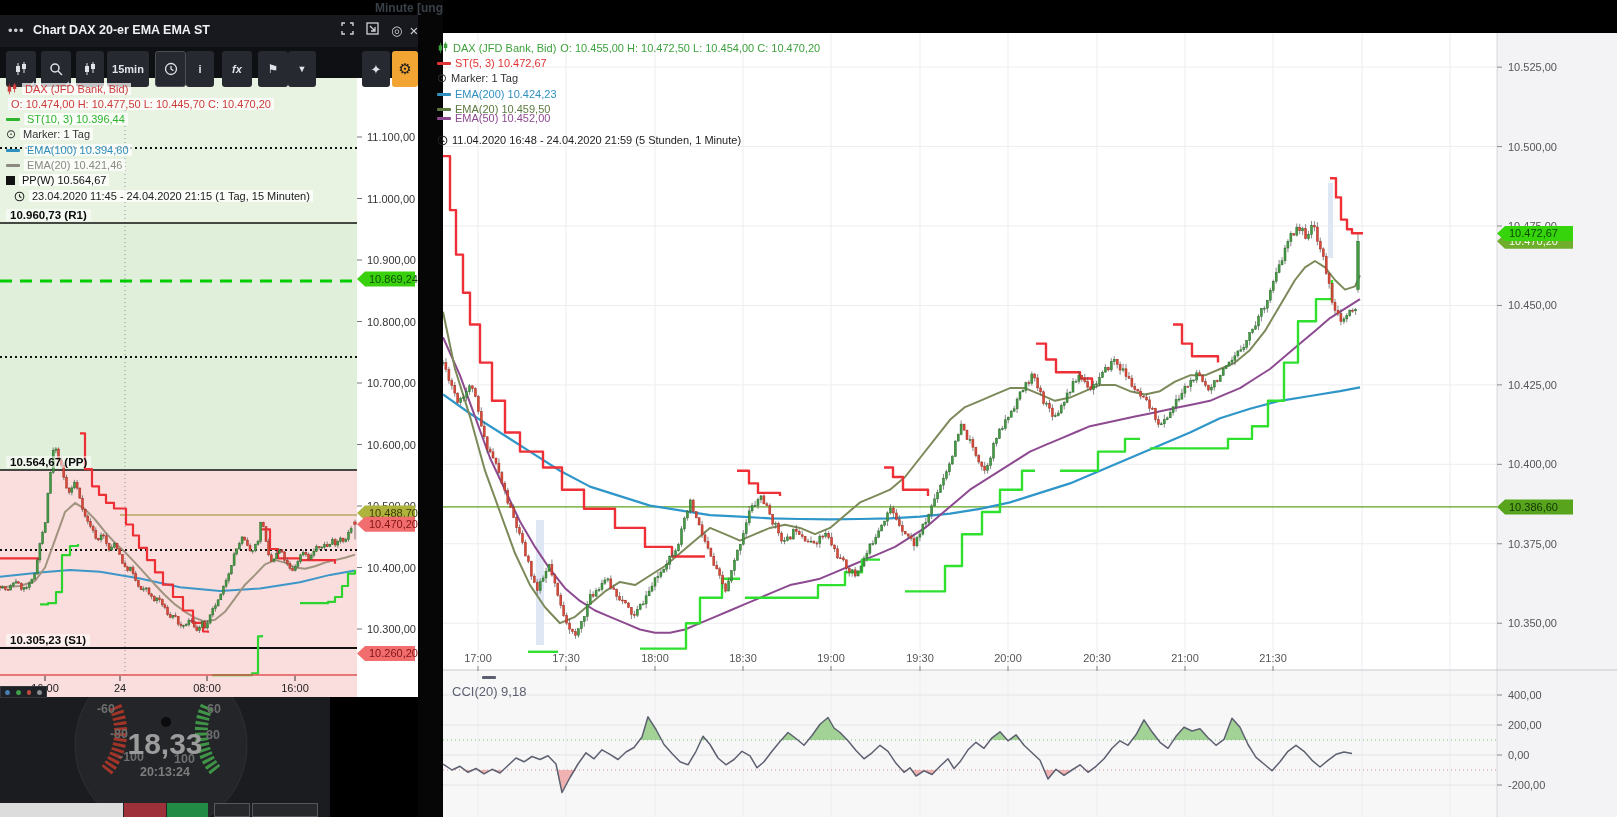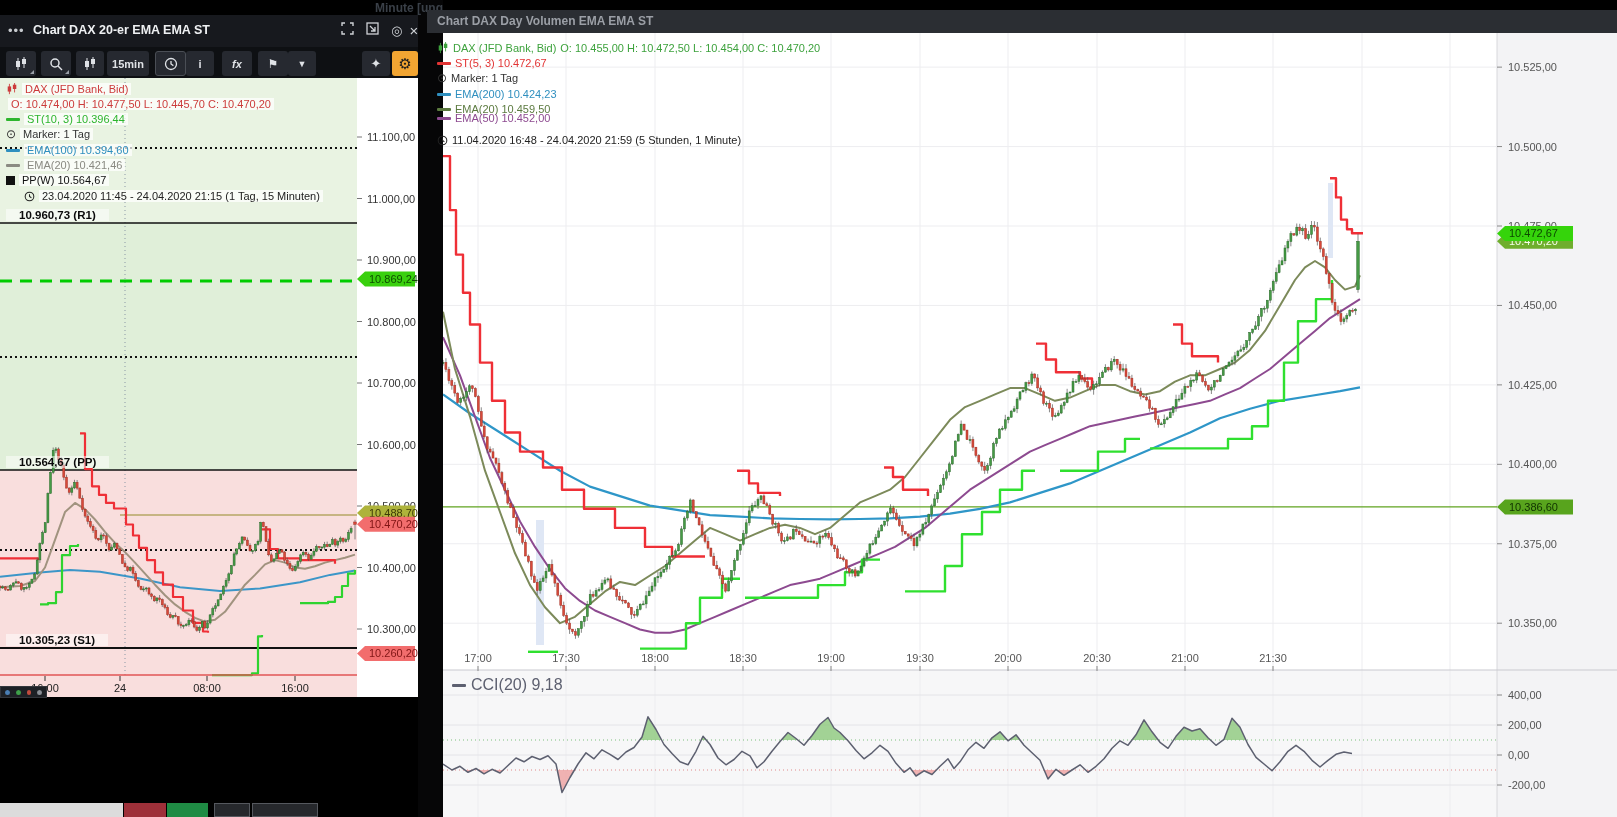--- a/index.html
+++ b/index.html
@@ -12,53 +12,53 @@
   .bg-title{position:absolute;left:375px;top:1px;z-index:2;font:bold 12px "Liberation Sans",sans-serif;
             color:#3a4048;white-space:nowrap;}
   .separator{position:absolute;left:418px;top:0;width:25px;height:817px;background:#060607;z-index:2;}
 
   
   .lw-titlebar{position:absolute;left:0;top:15px;width:418px;height:32px;background:#17191e;z-index:3;}
   .lw-title{position:absolute;left:33px;top:8px;font-size:12.5px;font-weight:bold;color:#eef0f2;}
   .menu-dots{position:absolute;left:8px;top:8px;color:#c7cace;font-size:13px;letter-spacing:1px;}
   .wc{position:absolute;top:7px;width:18px;height:18px;color:#cfd2d6;text-align:center;line-height:18px;font-size:13px;}
   .lw-toolbar{position:absolute;left:0;top:47px;width:418px;height:31px;background:#0e1013;z-index:3;}
-  .tbtn{position:absolute;top:4px;height:25px;background:#262930;border-radius:3px;color:#dfe2e6;
+  .tbtn{position:absolute;top:4px;height:36px;background:#262930;border-radius:3px;color:#dfe2e6;
         display:flex;align-items:center;justify-content:center;font-size:11px;}
   .tbtn.sel{border:1px solid #4a4e55;}
   .tbtn.orange{background:#f2a532;color:#1c1c1c;}
   .corner-tri{position:absolute;right:2px;bottom:2px;width:0;height:0;border-left:4px solid transparent;border-bottom:4px solid #9aa0a8;}
 
   
   .lrow{position:absolute;display:flex;gap:4px;align-items:center;height:14px;font-size:11px;z-index:4;white-space:nowrap;}
   .chip{background:rgba(255,255,255,.72);padding:0 3px;}
   .sw{display:inline-block;width:14px;height:3px;border-radius:1px;}
   .sq{display:inline-block;width:9px;height:9px;background:#111;}
   .mk{font-size:12px;color:#333;line-height:10px;}
 
   .pivot{position:absolute;z-index:4;font-weight:bold;font-size:11.5px;color:#0b0b0b;
-         background:rgba(255,255,255,.5);padding:0 13px;}
+         background:rgba(255,255,255,.5);padding:0 4px;}
 
   .minibar{position:absolute;left:0;top:686px;width:47px;height:12px;background:#1d2025;border:1px solid #33363c;
            z-index:4;display:flex;align-items:center;gap:6px;padding:0 4px;}
   .dot{width:5px;height:5px;border-radius:50%;}
 
   .gauge-panel{position:absolute;left:0;top:697px;width:330px;height:120px;background:#1a1c20;overflow:hidden;z-index:3;}
   .glabel{position:absolute;font-weight:bold;font-size:12.5px;color:#6e6e6e;z-index:2;}
   .gvalue{position:absolute;left:0;top:30px;width:330px;text-align:center;font-weight:bold;font-size:30px;color:#9c9c9c;z-index:2;}
   .gtime{position:absolute;left:0;top:68px;width:330px;text-align:center;font-weight:bold;font-size:12.5px;color:#7d7d7d;z-index:2;}
 
   .bottomrow{position:absolute;left:0;top:803px;height:14px;z-index:5;width:418px;}
   .br{position:absolute;top:0;height:14px;}
 
   
   .rw-titlebar{position:absolute;left:427px;top:10px;width:1190px;height:23px;background:#2b2e33;z-index:3;}
   .rw-title{position:absolute;left:10px;top:4px;font-size:12px;font-weight:bold;color:#9b9fa6;}
   .cci-legend{position:absolute;left:452px;top:676px;z-index:4;display:flex;gap:5px;align-items:center;
-              font-size:16px;color:#5d6070;}
+              font-size:13px;color:#5d6070;flex-direction:column;}
 </style>
 </head>
 <body>
 
 <div class="screen">
 
   <svg id="chart-layer" width="1617" height="817">
       <defs>
         <clipPath id="clipL">
           <rect x="0" y="78" width="357" height="619"></rect>
@@ -1269,51 +1269,64 @@
     <span class="chip" style="color:#2f8fbf">EMA(100)  10.394,60</span>
   </div>
   <div class="lrow" style="left:6px;top:158px">
     <span class="sw" style="background:#8a8a82"></span>
     <span class="chip" style="color:#8a8a82">EMA(20)  10.421,46</span>
   </div>
   <div class="lrow" style="left:6px;top:173px">
     <span class="sq"></span>
     <span class="chip" style="color:#111">PP(W)  10.564,67</span>
   </div>
-  <div class="lrow" style="left:24px;top:189px">
+  <div class="lrow" style="left:14px;top:189px">
     <svg width="11" height="11" viewBox="0 0 14 14">
         <circle cx="7" cy="7" r="5.5" fill="none" stroke="#222" stroke-width="1.3"></circle>
         <path d="M7 4v3l2.4 1.6" fill="none" stroke="#222" stroke-width="1.3"></path>
       </svg>
     <span class="chip" style="color:#222">23.04.2020 11:45 - 24.04.2020 21:15   (1 Tag, 15 Minuten)</span>
   </div>
 
   <div class="pivot" style="left:6px;top:209px">10.960,73 (R1)</div>
   <div class="pivot" style="left:6px;top:456px">10.564,67 (PP)</div>
   <div class="pivot" style="left:6px;top:634px">10.305,23 (S1)</div>
 
   <div class="minibar">
     <span class="dot" style="background:#4a7fb5"></span>
     <span class="dot" style="background:#3fa14a"></span>
     <span class="dot" style="background:#c14b3e"></span>
     <span class="dot" style="background:#8a8f96"></span>
   </div>
 
+  <div class="gauge-panel">
+    <svg width="330" height="120">
+      <circle cx="161" cy="48" r="86" fill="#232529" stroke="#2e3034"></circle>
+      <path d="M106.6 73.4 A60 60 0 0 0 115 9.4" fill="none" stroke="#a23527" stroke-width="13" stroke-dasharray="3 2.4"></path>
+      <path d="M207 9.4 A60 60 0 0 0 215.4 73.4" fill="none" stroke="#3f9447" stroke-width="13" stroke-dasharray="3 2.4"></path>
+      <circle cx="166" cy="25" r="5" fill="#0b0b0b"></circle>
+    </svg>
+    <span class="glabel" style="left:85px;top:5px;width:30px;text-align:right">-60</span>
+    <span class="glabel" style="left:98px;top:30px;width:30px;text-align:right">-80</span>
+    <span class="glabel" style="left:108px;top:53px;width:36px;text-align:right">-100</span>
+    <span class="glabel" style="left:207px;top:5px">60</span>
+    <span class="glabel" style="left:206px;top:31px">80</span>
+    <span class="glabel" style="left:174px;top:55px">100</span>
+    <span class="gvalue">18,33</span>
+    <span class="gtime">20:13:24</span>
+  </div>
 
   <div class="bottomrow">
     <div class="br" style="left:0;width:123px;background:#dcdcdc"></div>
     <div class="br" style="left:124px;width:42px;background:#9e3039"></div>
     <div class="br" style="left:167px;width:41px;background:#1f8b44"></div>
     <div class="br" style="left:214px;width:36px;background:#26282c;border:1px solid #55585e"></div>
     <div class="br" style="left:252px;width:66px;background:#26282c;border:1px solid #55585e"></div>
   </div>
 
-  <div class="rw-titlebar">
-    <span class="rw-title">Chart DAX Day Volumen EMA EMA ST</span>
-  </div>
 
   <div class="lrow" style="left:437px;top:41px">
     <svg width="12" height="12" viewBox="0 0 14 14">
         <line x1="4" y1="1" x2="4" y2="13" stroke="#3da23d"></line>
         <rect x="2" y="4" width="4" height="6" fill="#3da23d"></rect>
         <line x1="10" y1="0" x2="10" y2="11" stroke="#3da23d"></line>
         <rect x="8" y="2" width="4" height="5" fill="#3da23d"></rect>
       </svg>
     <span style="color:#3da23d">DAX (JFD Bank, Bid)</span>
     <span style="color:#3da23d">O: 10.455,00  H: 10.472,50  L: 10.454,00  C: 10.470,20</span>

